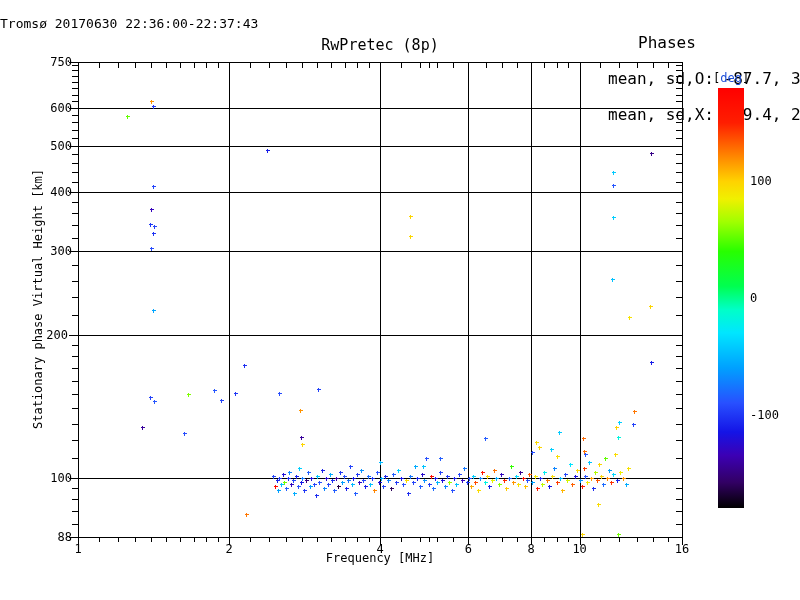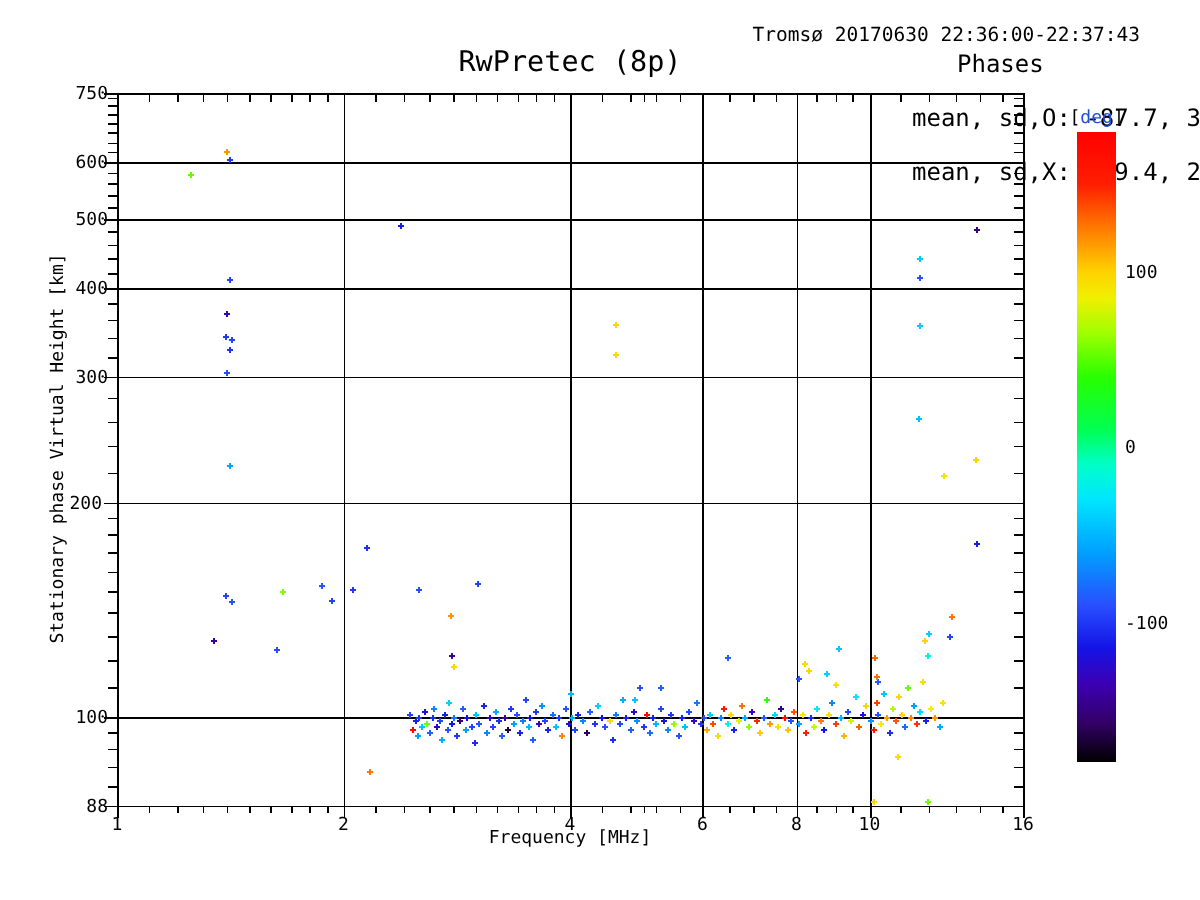--- a/index.html
+++ b/index.html
@@ -1,19 +1,19 @@
 <!DOCTYPE html>
 <html><head>
 <meta charset="utf-8">
 <style>
   html,body{margin:0;padding:0;background:#fff;}
   #page{position:relative;width:800px;height:600px;background:#fff;overflow:hidden;
         font-family:"DejaVu Sans Mono","Liberation Mono",monospace;color:#000;}
-  .title{position:absolute;left:0;top:16px;width:760px;text-align:right;font-size:13px;white-space:pre;}
-  .subtitle{position:absolute;left:0;top:30px;width:760px;text-align:center;font-size:19px;white-space:pre;}
+  .title{position:absolute;left:0;top:16px;width:760px;text-align:left;font-size:13px;white-space:pre;}
+  .subtitle{position:absolute;left:0;top:36px;width:760px;text-align:center;font-size:15px;white-space:pre;}
   .stats{position:absolute;left:608px;top:13px;font-size:16px;line-height:12px;white-space:pre;}
   .stats .hdr{padding-left:30px;}
   .xlabel{position:absolute;left:280px;top:551px;width:200px;text-align:center;font-size:12px;}
   .ylabel{position:absolute;left:-112px;top:292px;width:300px;text-align:center;font-size:12px;
           transform:rotate(-90deg);}
   svg{position:absolute;left:0;top:0;}
   .ticklabel{position:absolute;font-size:12px;line-height:12px;white-space:pre;}
   .xtick{transform:translateX(-50%);}
   .ytick{text-align:right;width:40px;transform:translateY(-50%);}
   #colorbar{position:absolute;left:718px;top:88px;width:26px;height:420px;}

